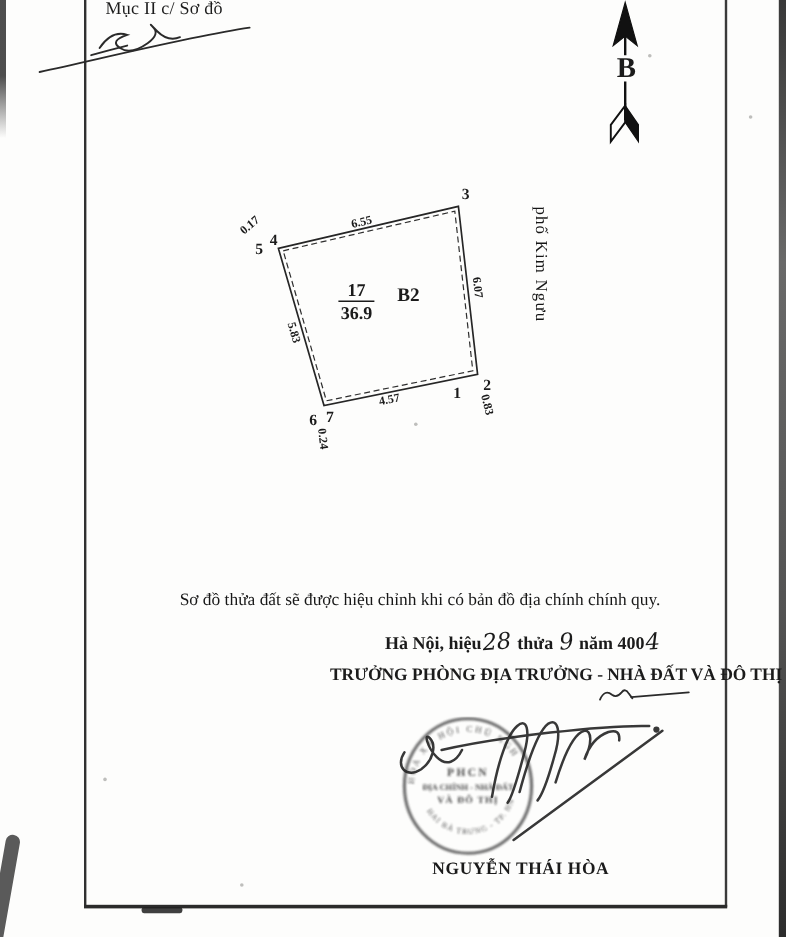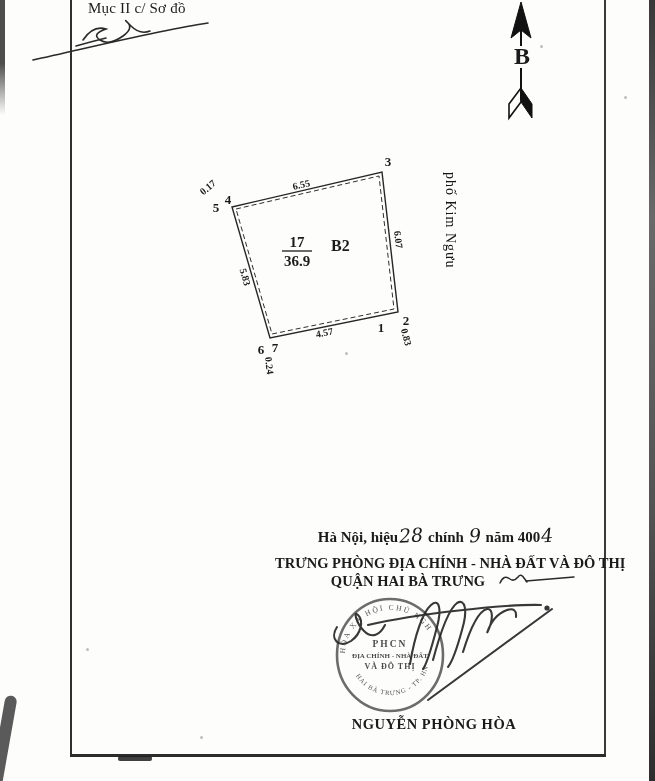--- a/index.html
+++ b/index.html
@@ -100,30 +100,30 @@
     <text class="dim" x="208" y="190" text-anchor="middle" transform="rotate(75 208 190)">0.83</text>
 
     <text x="102" y="99" text-anchor="middle" font-size="15" font-weight="bold">17</text>
     <line x1="87" y1="103" x2="117" y2="103" stroke="#1b1b1b" stroke-width="1.3"></line>
     <text x="102" y="118" text-anchor="middle" font-size="15" font-weight="bold">36.9</text>
     <text x="136" y="103" font-size="16" font-weight="bold">B2</text>
   </svg>
 
   <div class="abs street-label">phố Kim Ngưu</div>
 
+  <div class="abs note-line">Sơ đồ thửa đất sẽ được hiệu chỉnh khi có bản đồ địa chính chính quy.</div>
 
   <div class="abs date-line">
     <span>Hà Nội, hiệu</span><span class="hand">28</span>
-    <span>chính</span>
+    <span>thửa</span>
     <span class="hand">9</span>
     <span>năm 400</span><span class="hand">4</span>
   </div>
 
-  <div class="abs title1">TRƯNG PHÒNG ĐỊA CHÍNH - NHÀ ĐẤT VÀ ĐÔ THỊ</div>
-  <div class="abs title2">QUẬN HAI BÀ TRƯNG</div>
+  <div class="abs title1">TRƯỞNG PHÒNG ĐỊA TRƯỞNG - NHÀ ĐẤT VÀ ĐÔ THỊ</div>
   <svg class="abs" style="left:496px;top:570px;" width="82" height="20" viewBox="0 0 82 20">
     <g fill="none" stroke="#2a2a2a" stroke-width="1.5" stroke-linecap="round">
       <path d="M4,13 q4,-9 10,-4 q4,3 8,-2 q3,-4 6,1 l3,4"></path>
       <path d="M30,11 L78,7"></path>
     </g>
   </svg>
 
   <svg class="abs" style="left:328px;top:597px;" width="130" height="120" viewBox="0 0 130 120">
     <defs>
       <filter id="stampblur">
@@ -151,15 +151,15 @@
       <path d="M22,35 c-8,12 2,22 14,14 c10,-7 13,-20 7,-26 c-5,-5 -2,8 6,16 c8,8 16,4 21,-6"></path>
       <path d="M95,72 C100,42 108,20 116,13 C124,6 127,16 122,35 C116,58 112,72 108,77"></path>
       <path d="M118,68 C126,38 134,17 142,11 C150,6 153,18 147,38 C141,60 137,70 133,75"></path>
       <path d="M148,60 C156,34 164,19 172,17 C178,16 179,27 172,41 q6,-18 20,-23 q10,-3 9,7"></path>
       <path d="M53,33 C100,22 190,12 226,13"></path>
       <path d="M237,17 L113,108"></path>
       <circle cx="232" cy="16" r="2.6" fill="#232323" stroke="none"></circle>
     </g>
   </svg>
 
-  <div class="abs signer-name">NGUYỄN PHÒNG HÒA</div>
+  <div class="abs signer-name">NGUYỄN THÁI HÒA</div>
 
 </div>
 
 </body></html>

